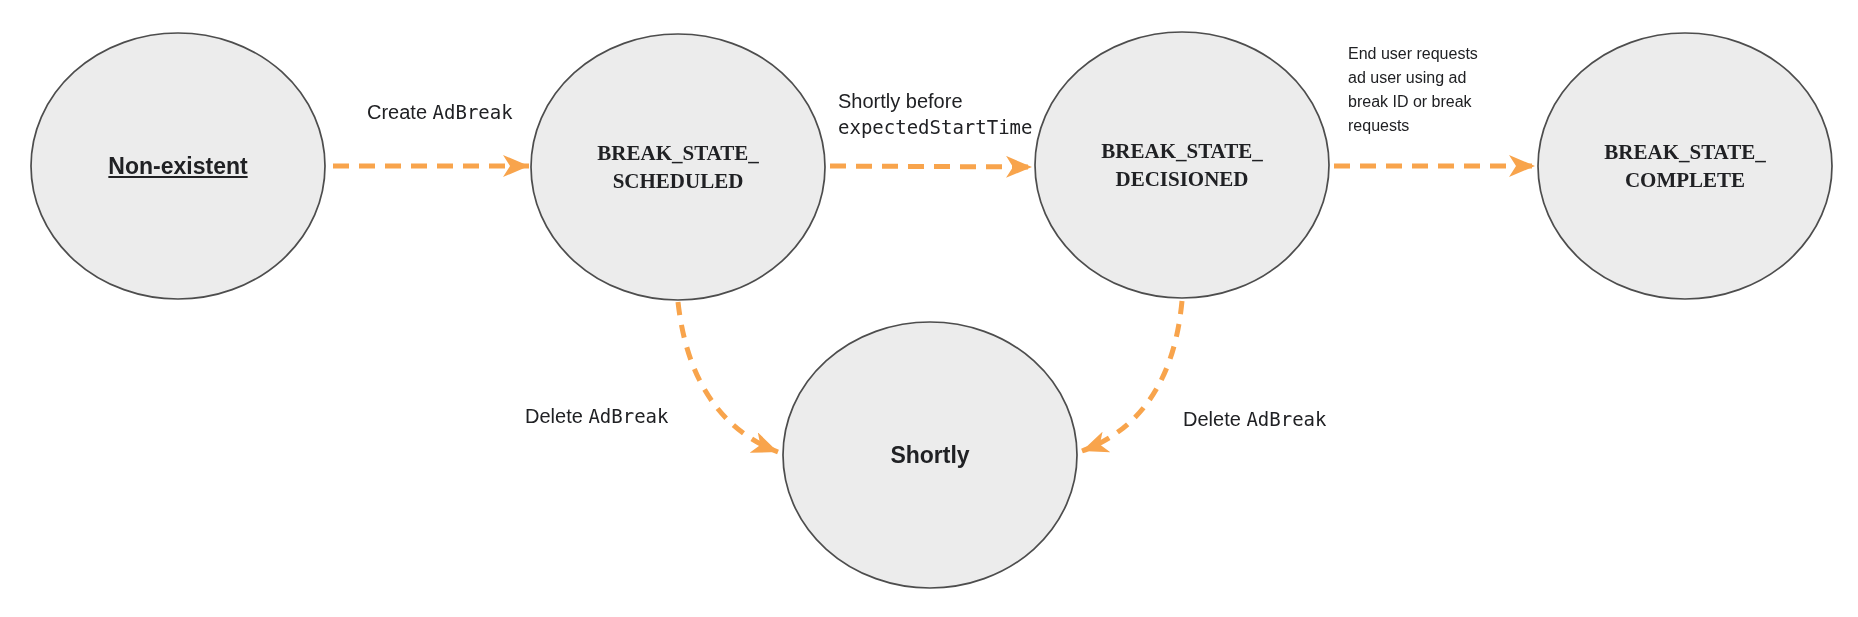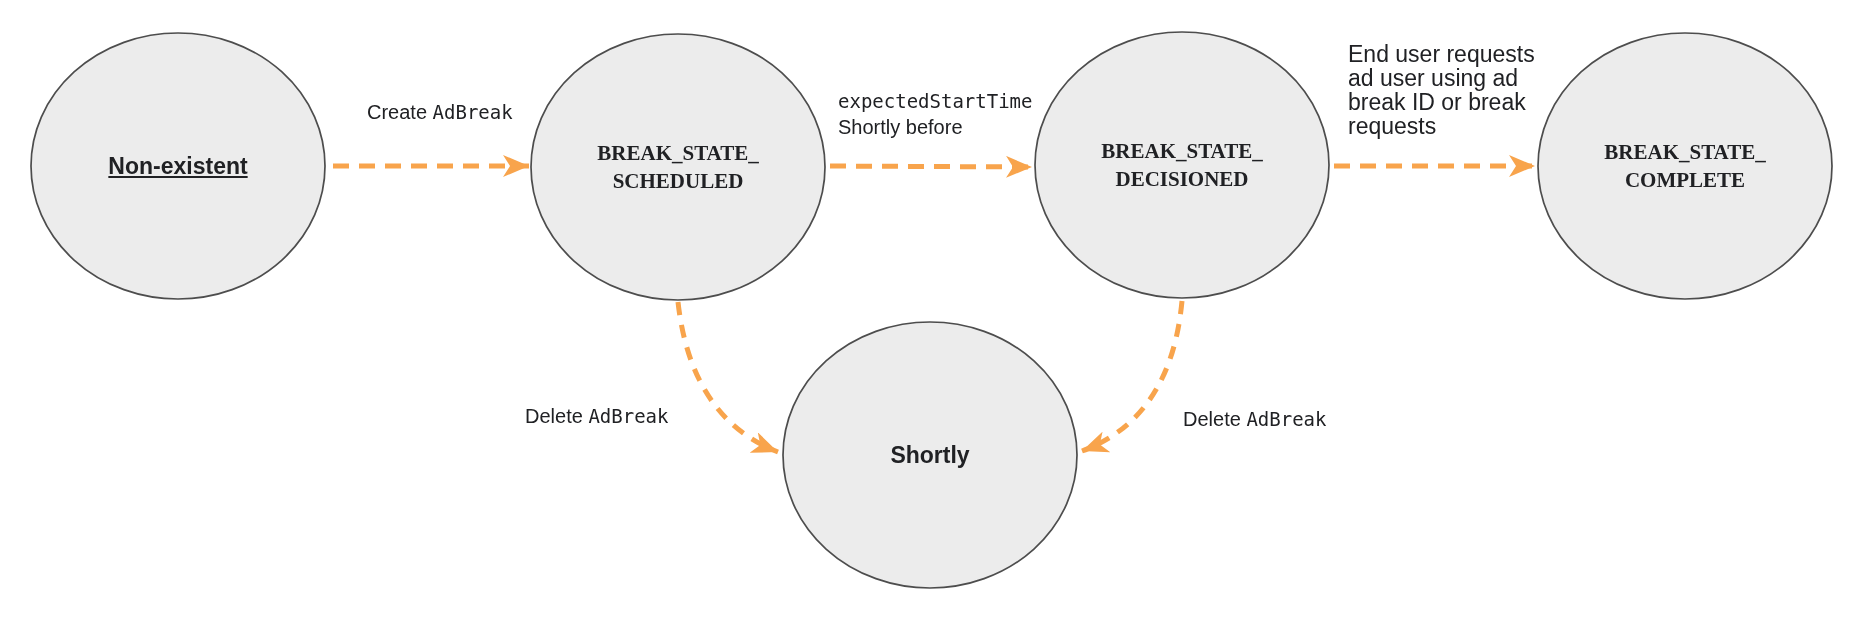--- a/index.html
+++ b/index.html
@@ -54,21 +54,21 @@
     font-size: 20px;
     line-height: 26px;
     color: #202124;
     white-space: nowrap;
   }
   .edge-label .code {
     font-family: "DejaVu Sans Mono", monospace;
     font-size: 19px;
   }
   .edge-label .line { display: block; }
-  .edge-label.multiline-sans { line-height: 24px; font-size: 23px; }
+  .edge-label.multiline-sans { line-height: 24px; font-size: 16px; }
 </style>
 </head>
 <body>
 
 <div class="stage">
 
   <svg width="1858" height="617" viewBox="0 0 1858 617">
     <defs>
       <marker id="arrowhead" markerUnits="userSpaceOnUse" markerWidth="27" markerHeight="22" refX="26" refY="11" orient="auto">
         <path d="M0,0 L26,11 L0,22 L7,11 Z" fill="#F8A44C"></path>
@@ -99,22 +99,22 @@
   <div class="node-label code" style="left:1685px; top:166px;">BREAK_STATE_
 COMPLETE</div>
 
   <div class="node-label" style="left:930px; top:455px;">Shortly</div>
 
   <div class="edge-label" style="left:347px; top:99px;margin-left:20px;">
     <span>Create </span><span class="code">AdBreak</span>
   </div>
 
   <div class="edge-label" style="left:838px; top:88px;">
+    <span class="line">Shortly before</span>
     <span class="line code">expectedStartTime</span>
-    <span class="line">Shortly before</span>
   </div>
 
   <div class="edge-label multiline-sans" style="left:1348px; top:42px;">
     <span class="line">End user requests</span>
     <span class="line">ad user using ad</span>
     <span class="line">break ID or break</span>
     <span class="line">requests</span>
   </div>
 
   <div class="edge-label" style="left:525px; top:403px;">

